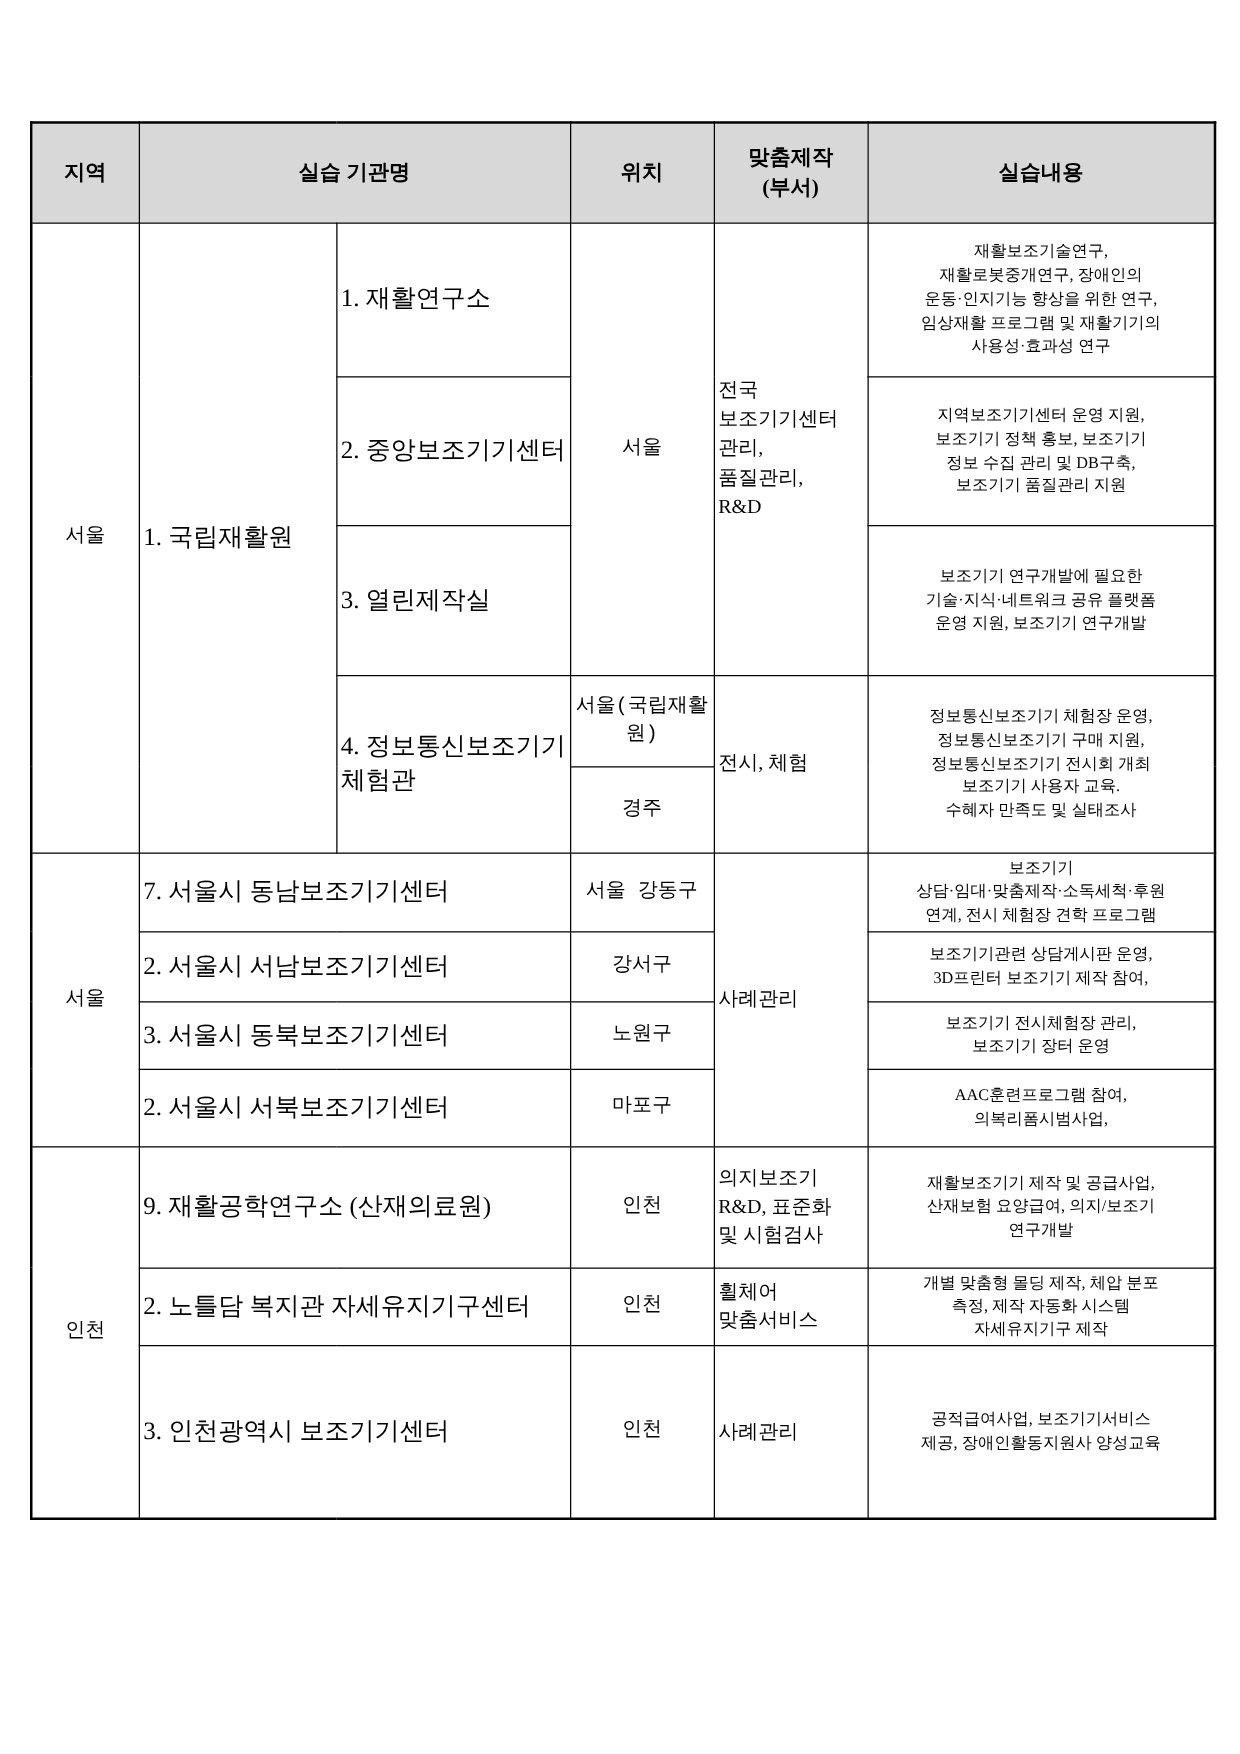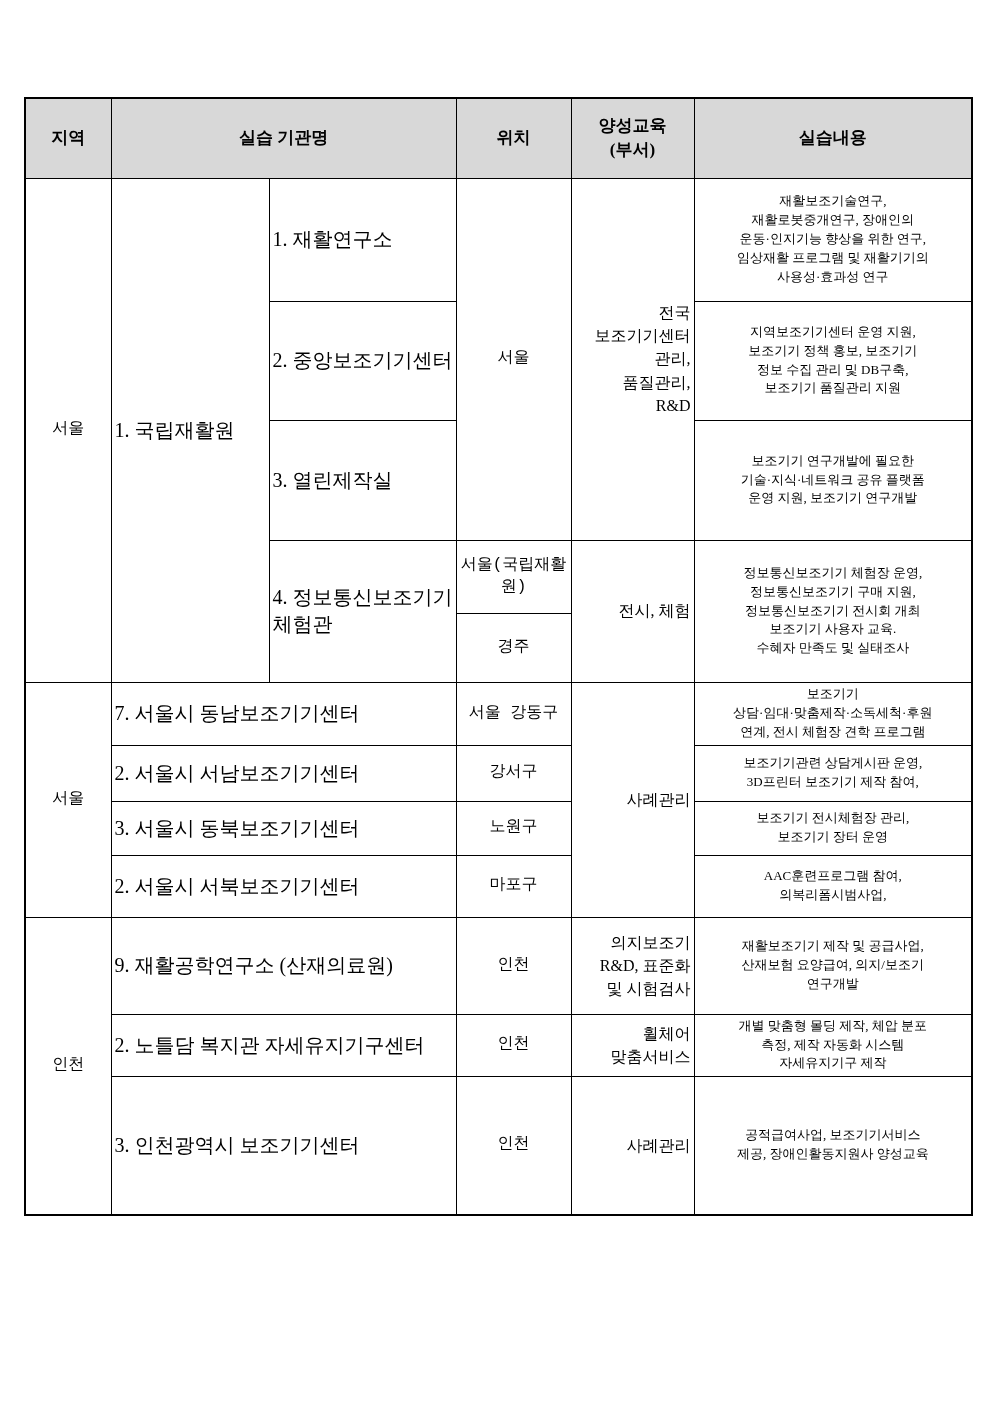--- a/index.html
+++ b/index.html
@@ -30,21 +30,21 @@
   }
   table.grid th {
     background: #d8d8d8;
     font-weight: bold;
     font-size: 17px;
     text-align: center;
     line-height: 1.45;
   }
   td.c  { text-align: center; font-size: 16px; line-height: 1.35; font-family: Liberation Mono, monospace; }
   td.l  { text-align: left;   font-size: 20px; line-height: 1.35; padding-left: 6px; }
-  td.field { text-align: right; font-size: 16px; line-height: 1.45; }
+  td.field { text-align: left; font-size: 16px; line-height: 1.45; }
   td.content { text-align: center; font-size: 13px; line-height: 1.45; padding: 2px 4px; margin-left: 26px; }
 </style>
 </head>
 <body>
 
 <div class="page">
   <table class="grid">
     <colgroup>
       <col style="width:86px">
       <col style="width:158px">
@@ -52,21 +52,21 @@
       <col style="width:115px">
       <col style="width:123px">
       <col style="width:278px">
     </colgroup>
 
     <tbody>
         <tr style="height:80px">
       <th>지역</th>
       <th colspan="2">실습 기관명</th>
       <th>위치</th>
-      <th>양성교육
+      <th>맞춤제작
 (부서)</th>
       <th>실습내용</th>
     </tr>
 
     <tr style="height:123px">
       <td rowspan="5" class="c">서울</td>
       <td rowspan="5" class="l">1. 국립재활원</td>
       <td class="l">1. 재활연구소</td>
       <td rowspan="3" class="c">서울</td>
       <td rowspan="3" class="field">전국

